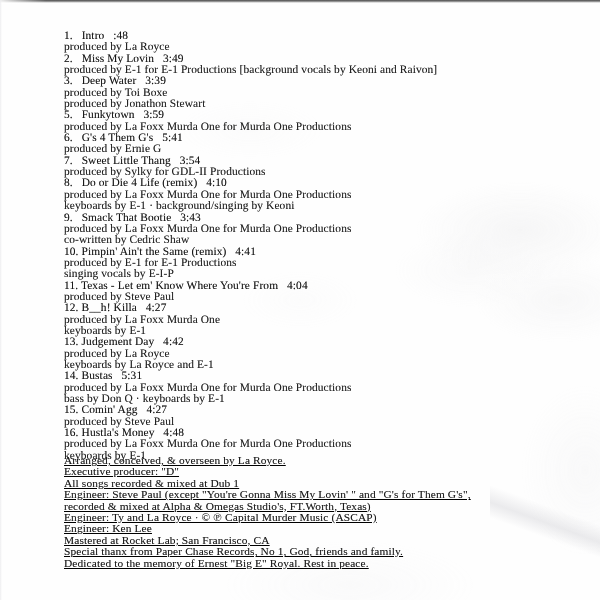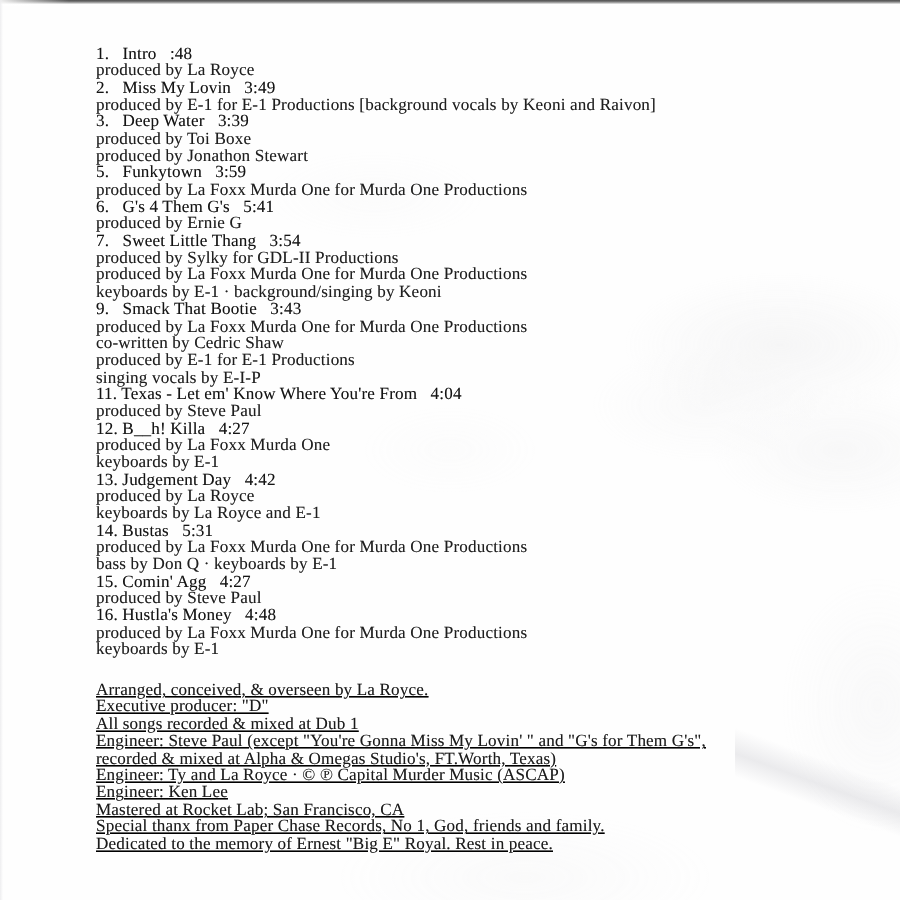--- a/index.html
+++ b/index.html
@@ -139,25 +139,27 @@
       <div class="note-line credit-line">produced by E-1 for E-1 Productions [background vocals by Keoni and Raivon]</div>
       <div class="note-line track-line">3.   Deep Water   3:39</div>
       <div class="note-line credit-line">produced by Toi Boxe</div>
       <div class="note-line credit-line">produced by Jonathon Stewart</div>
       <div class="note-line track-line">5.   Funkytown   3:59</div>
       <div class="note-line credit-line">produced by La Foxx Murda One for Murda One Productions</div>
       <div class="note-line track-line">6.   G's 4 Them G's   5:41</div>
       <div class="note-line credit-line">produced by Ernie G</div>
       <div class="note-line track-line">7.   Sweet Little Thang   3:54</div>
       <div class="note-line credit-line">produced by Sylky for GDL-II Productions</div>
+      <div class="note-line track-line">8.   Do or Die 4 Life (remix)   4:10</div>
       <div class="note-line credit-line">produced by La Foxx Murda One for Murda One Productions</div>
       <div class="note-line credit-line">keyboards by E-1 · background/singing by Keoni</div>
       <div class="note-line track-line">9.   Smack That Bootie   3:43</div>
       <div class="note-line credit-line">produced by La Foxx Murda One for Murda One Productions</div>
       <div class="note-line credit-line">co-written by Cedric Shaw</div>
+      <div class="note-line track-line">10. Pimpin' Ain't the Same (remix)   4:41</div>
       <div class="note-line credit-line">produced by E-1 for E-1 Productions</div>
       <div class="note-line credit-line">singing vocals by E-I-P</div>
       <div class="note-line track-line">11. Texas - Let em' Know Where You're From   4:04</div>
       <div class="note-line credit-line">produced by Steve Paul</div>
       <div class="note-line track-line">12. B__h! Killa   4:27</div>
       <div class="note-line credit-line">produced by La Foxx Murda One</div>
       <div class="note-line credit-line">keyboards by E-1</div>
       <div class="note-line track-line">13. Judgement Day   4:42</div>
       <div class="note-line credit-line">produced by La Royce</div>
       <div class="note-line credit-line">keyboards by La Royce and E-1</div>

